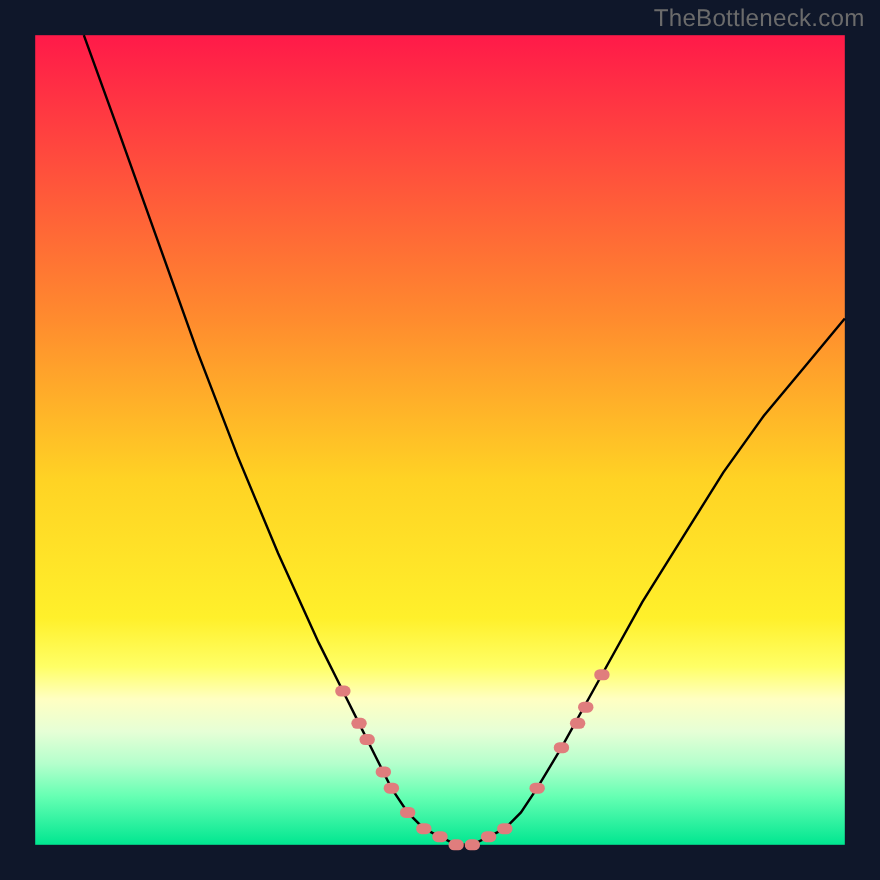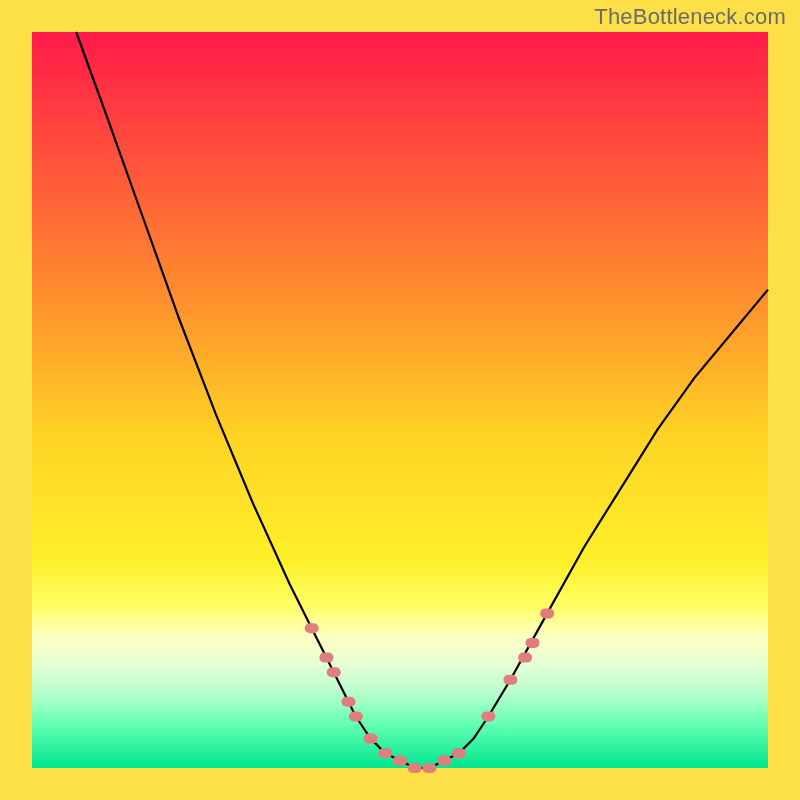--- a/index.html
+++ b/index.html
@@ -10,21 +10,21 @@
     background: #000;
     font-family: Arial, Helvetica, sans-serif;
     overflow: hidden;
   }
   .frame {
     position: absolute;
     left: 0;
     top: 0;
     width: 800px;
     height: 800px;
-    background: #fde047;
+    background: #0f172a;
   }
   .watermark {
     position: absolute;
     top: 4px;
     right: 14px;
     color: #6b6b6b;
     font-size: 22px;
     font-weight: 500;
     letter-spacing: 0.2px;
     z-index: 50;

